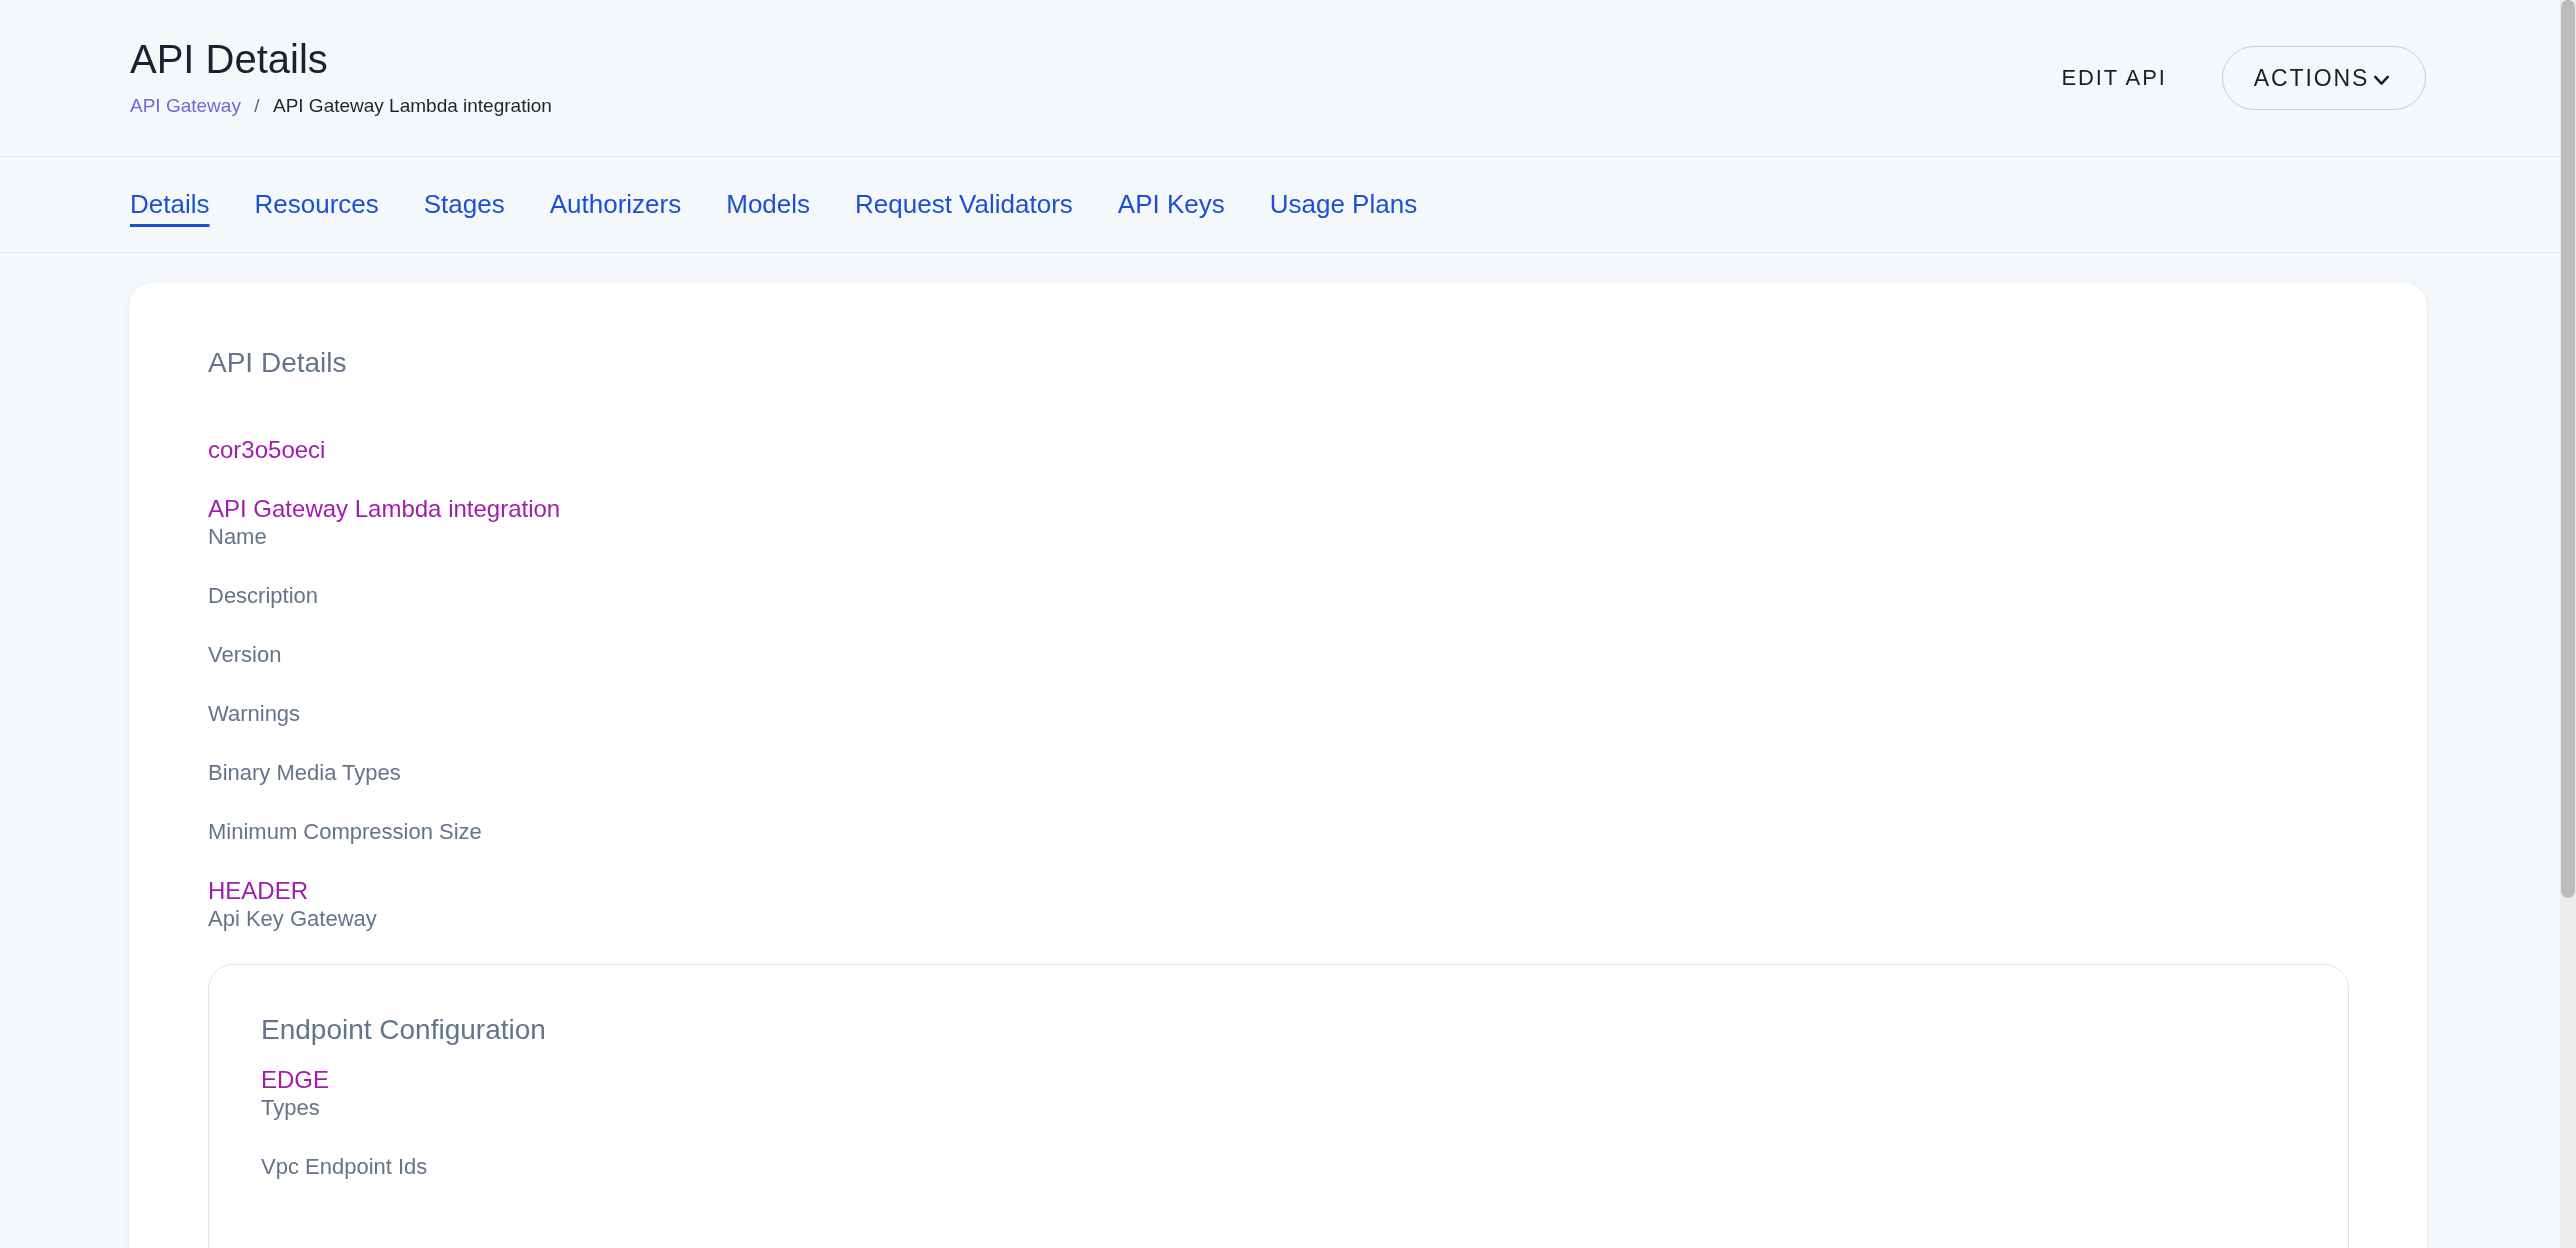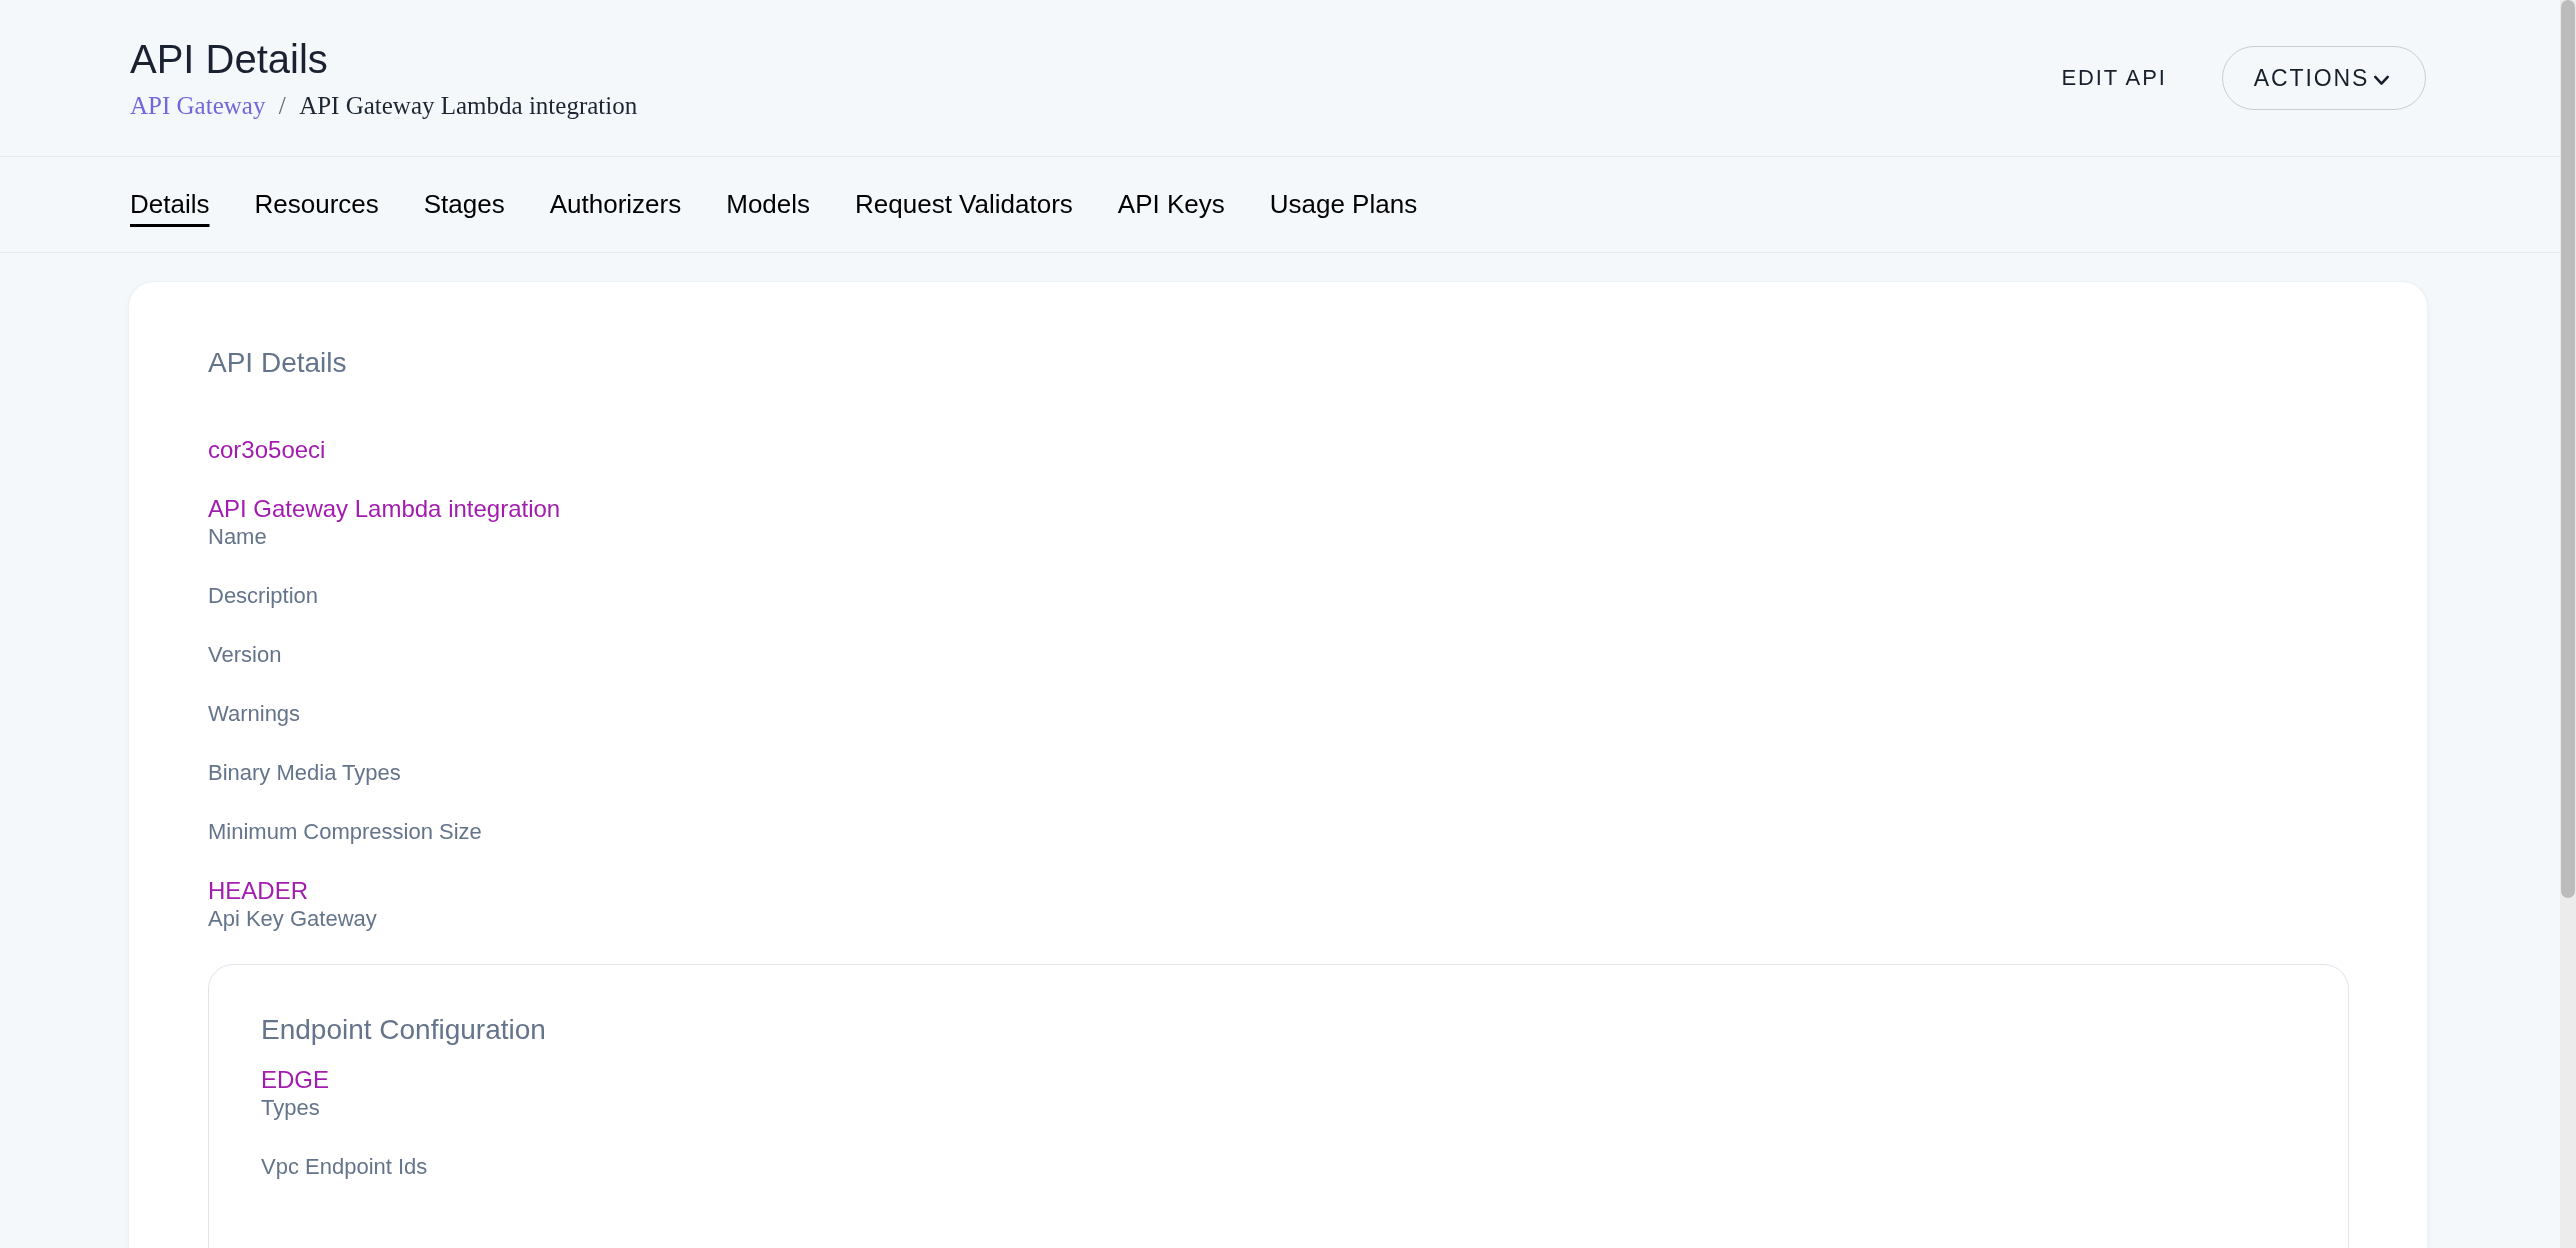--- a/index.html
+++ b/index.html
@@ -31,23 +31,22 @@
     font-size: 40px;
     font-weight: 500;
     color: #1a2130;
     margin: 0 0 9px 0;
     line-height: 46px;
   }
   .breadcrumb {
     display: flex;
     align-items: flex-start;
     gap: 13.4px;
-    font-size: 25px;
+    font-size: 19px;
     line-height: 30px;
-    font-family: Liberation Serif, serif;
   }
   .breadcrumb-link { color: #7565dd; text-decoration: none; cursor: pointer; }
   .breadcrumb-sep { color: #5b6672; }
   .breadcrumb-current { color: #1d2532; }
 
   .header-actions { display: flex; align-items: center; gap: 43px; }
   .edit-api-button {
     font-family: inherit;
     font-size: 22px;
     font-weight: 500;
@@ -80,21 +79,21 @@
     height: 96px;
     box-sizing: border-box;
     border-bottom: 1.5px solid #e7ebf0;
     display: flex;
     align-items: center;
     gap: 45px;
     padding: 0 130px;
   }
   .tab {
     font-size: 26px;
-    color: #000000;
+    color: #1d4ed8;
     text-decoration: none;
     cursor: pointer;
     line-height: 33px;
   }
   .tab.active {
     text-decoration: underline;
     text-decoration-thickness: 3px;
     text-underline-offset: 10.5px;
   }
 

